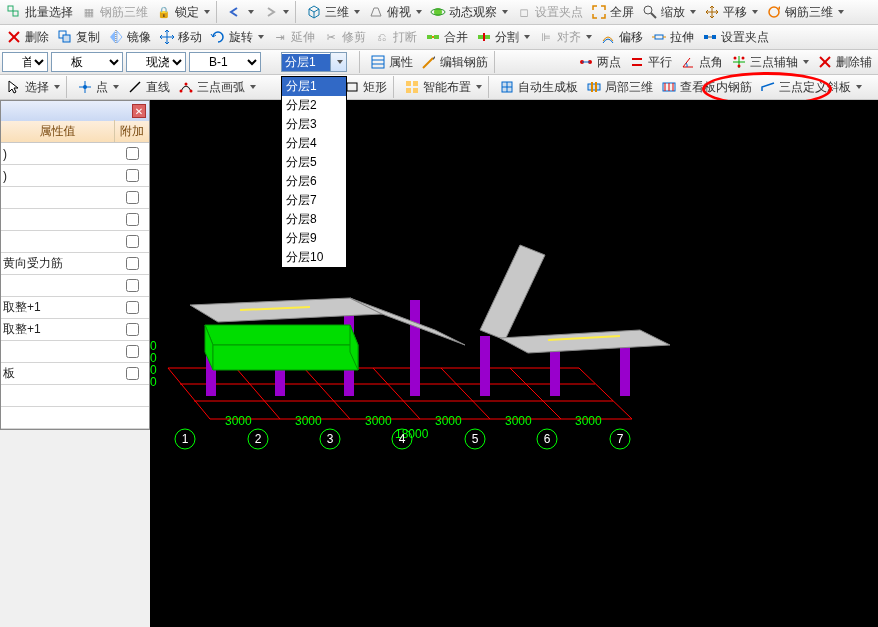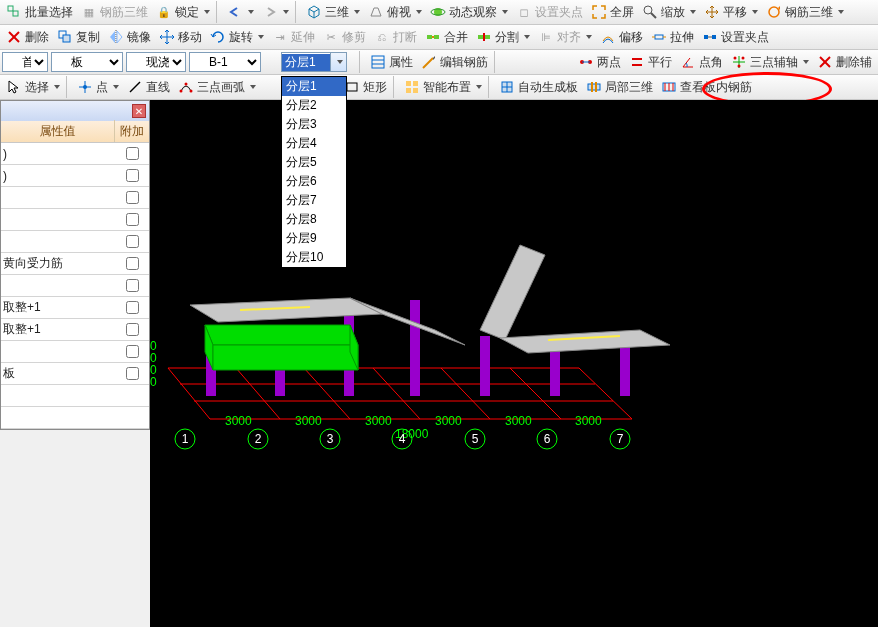--- a/index.html
+++ b/index.html
@@ -447,20 +447,29 @@
       <span class="ico">
         <svg viewBox="0 0 16 16">
           <rect x="2" y="4" width="12" height="8" fill="none" stroke="#06c"></rect>
           <line x1="4" y1="4" x2="4" y2="12" stroke="#d00"></line>
           <line x1="8" y1="4" x2="8" y2="12" stroke="#d00"></line>
           <line x1="12" y1="4" x2="12" y2="12" stroke="#d00"></line>
         </svg>
       </span>
       <span>查看板内钢筋</span>
     </span>
+  <span class="tbtn">
+      <span class="ico">
+        <svg viewBox="0 0 16 16">
+          <path d="M2 12 L2 8 L14 4" fill="none" stroke="#06c" stroke-width="1.5"></path>
+        </svg>
+      </span>
+      <span>三点定义斜板</span>
+      <span class="tdrop"></span>
+    </span>
 </div>
 
 <div class="red-oval" style="top:72px; left:702px;"></div>
 
 <div class="panel">
   <div class="panel-header">
     <span class="close-x">✕</span>
   </div>
   <div class="panel-colhead">
     <div>属性值</div>

